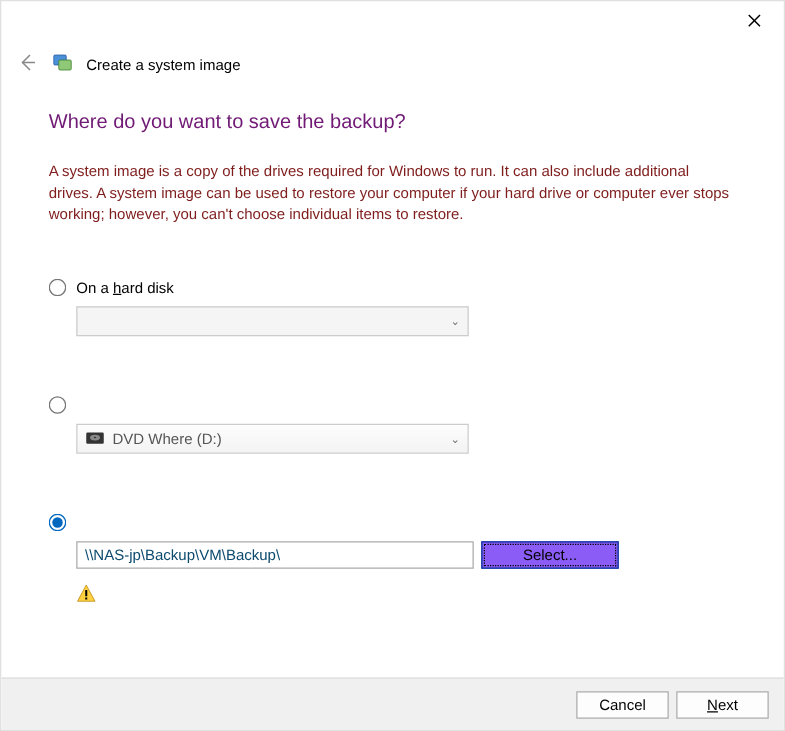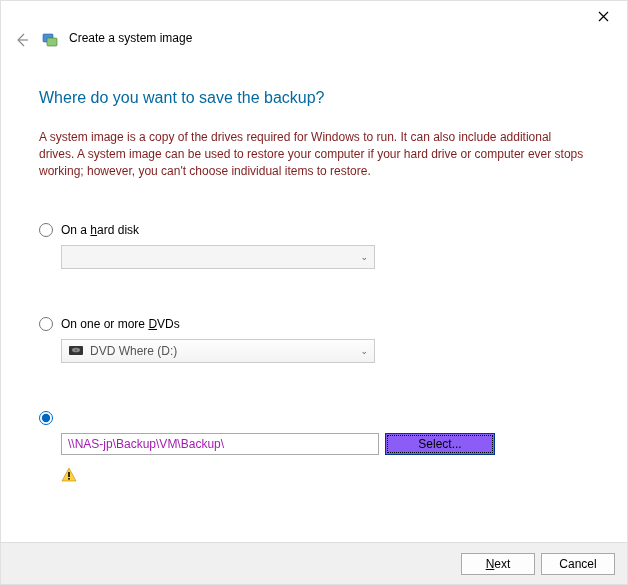--- a/index.html
+++ b/index.html
@@ -27,21 +27,21 @@
       display: flex;
       align-items: center;
       justify-content: center;
       cursor: pointer;
       font-size: 13px;
       color: #000;
     }
     .header-row {
       height: 28px;
       display: flex;
-      align-items: flex-start;
+      align-items: flex-end;
       gap: 10px;
       padding-left: 12px;
     }
     .back-arrow {
       width: 18px;
       height: 18px;
       display: flex;
       align-items: center;
       justify-content: center;
       color: #888;
@@ -55,21 +55,21 @@
       justify-content: center;
     }
     .header-title {
       font-size: 12px;
       color: #000;
     }
     .content {
       padding: 30px 38px 0 38px;
     }
     .main-heading {
-      color: #0369a1;
+      color: #701a75;
       font-size: 16px;
       font-weight: 400;
       margin-bottom: 22px;
     }
     .description {
       font-size: 12px;
       color: #7f1d1d;
       line-height: 1.4;
       margin-bottom: 44px;
     }
@@ -119,21 +119,21 @@
       align-items: center;
       margin-left: 22px;
       gap: 6px;
     }
     .path-input {
       width: 318px;
       height: 22px;
       border: 1px solid #aaa;
       padding: 2px 6px;
       font-size: 12px;
-      color: #a21caf;
+      color: #0c4a6e;
       font-family: inherit;
     }
     .select-btn {
       width: 110px;
       height: 22px;
       border: 1px solid #003399;
       outline: 1px dotted #000;
       outline-offset: -3px;
       background: #8b5cf6;
       font-size: 12px;
@@ -211,21 +211,20 @@
       <span class="radio-label"><span>On a </span><span class="ul">h</span><span>ard disk</span></span>
     </label>
     <div class="dropdown disabled">
       <span class="arrow-down">⌄</span>
     </div>
   </div>
 
   <div class="option-block">
     <label class="radio-row">
       <input type="radio" name="target" style="">
-      <span class="radio-label"><span>On one or more </span><span class="ul">D</span><span>VDs</span></span>
     </label>
     <div class="dropdown">
       <span class="dvd-icon">
         <svg width="16" height="14" viewBox="0 0 16 14">
             <rect x="1" y="2" width="14" height="9" rx="1" fill="#333"></rect>
             <ellipse cx="8" cy="6" rx="4" ry="2.3" fill="#888"></ellipse>
             <ellipse cx="8" cy="6" rx="1" ry="0.6" fill="#333"></ellipse>
           </svg>
       </span>
       <span>DVD Where (D:)</span>
@@ -247,15 +246,15 @@
             <path d="M8 1 L15 14 L1 14 Z" fill="#ffd040" stroke="#b8860b" stroke-width="0.6"></path>
             <rect x="7.2" y="5" width="1.6" height="5" fill="#000"></rect>
             <rect x="7.2" y="11" width="1.6" height="1.6" fill="#000"></rect>
           </svg>
       </span>
     </div>
   </div>
 </div>
 
 <div class="footer">
+  <button>Cancel</button>
   <button><span class="ul">N</span><span>ext</span></button>
-  <button>Cancel</button>
 </div>
 
 </body></html>

